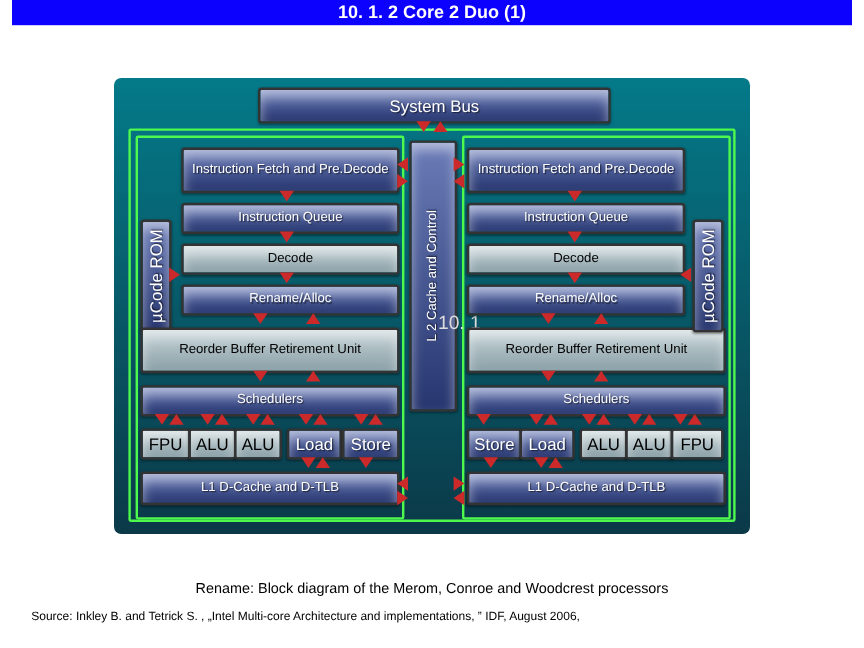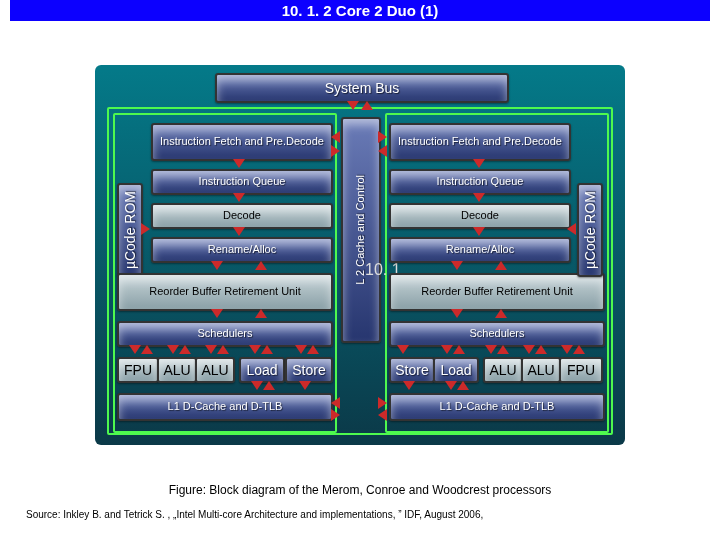--- a/index.html
+++ b/index.html
@@ -125,18 +125,18 @@
   <div class="arrow dn" style="left:350px;top:316px"></div>
   <div class="arrow up" style="left:362px;top:316px"></div>
   <div class="block navy" style="left:294px;top:328px;width:212px;height:24px">L1 D-Cache and D-TLB</div>
 
   <div class="block navy" style="left:482px;top:118px;width:22px;height:90px">
     <span class="vlabel small">µCode ROM</span>
   </div>
   <div class="arrow lt" style="left:472px;top:158px"></div>
 </div>
 
-<div class="caption">Figure: Block diagram of the Merom, Conroe and Woodcrest processors</div>
+<div class="caption">Rename: Block diagram of the Merom, Conroe and Woodcrest processors</div>
 
 <div class="source">
   <span>Source: Inkley B. and Tetrick S. , „Intel Multi-core Architecture and implementations, ” IDF, August 2006,</span><br>
   &nbsp;&nbsp;&nbsp;&nbsp;&nbsp;&nbsp;&nbsp;&nbsp;
 </div>
 
 </body></html>

